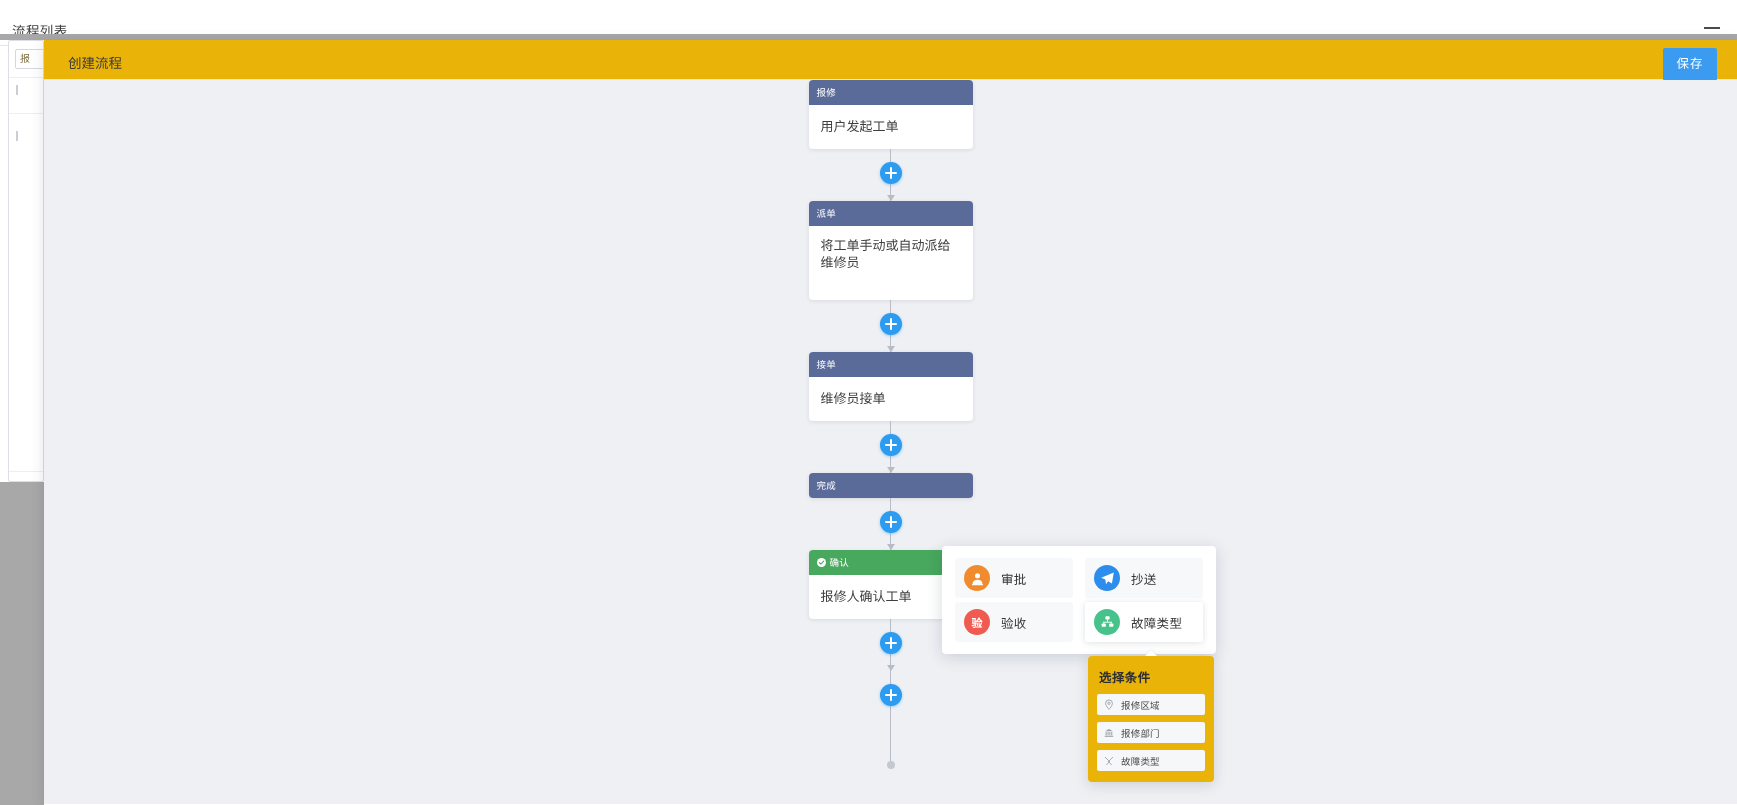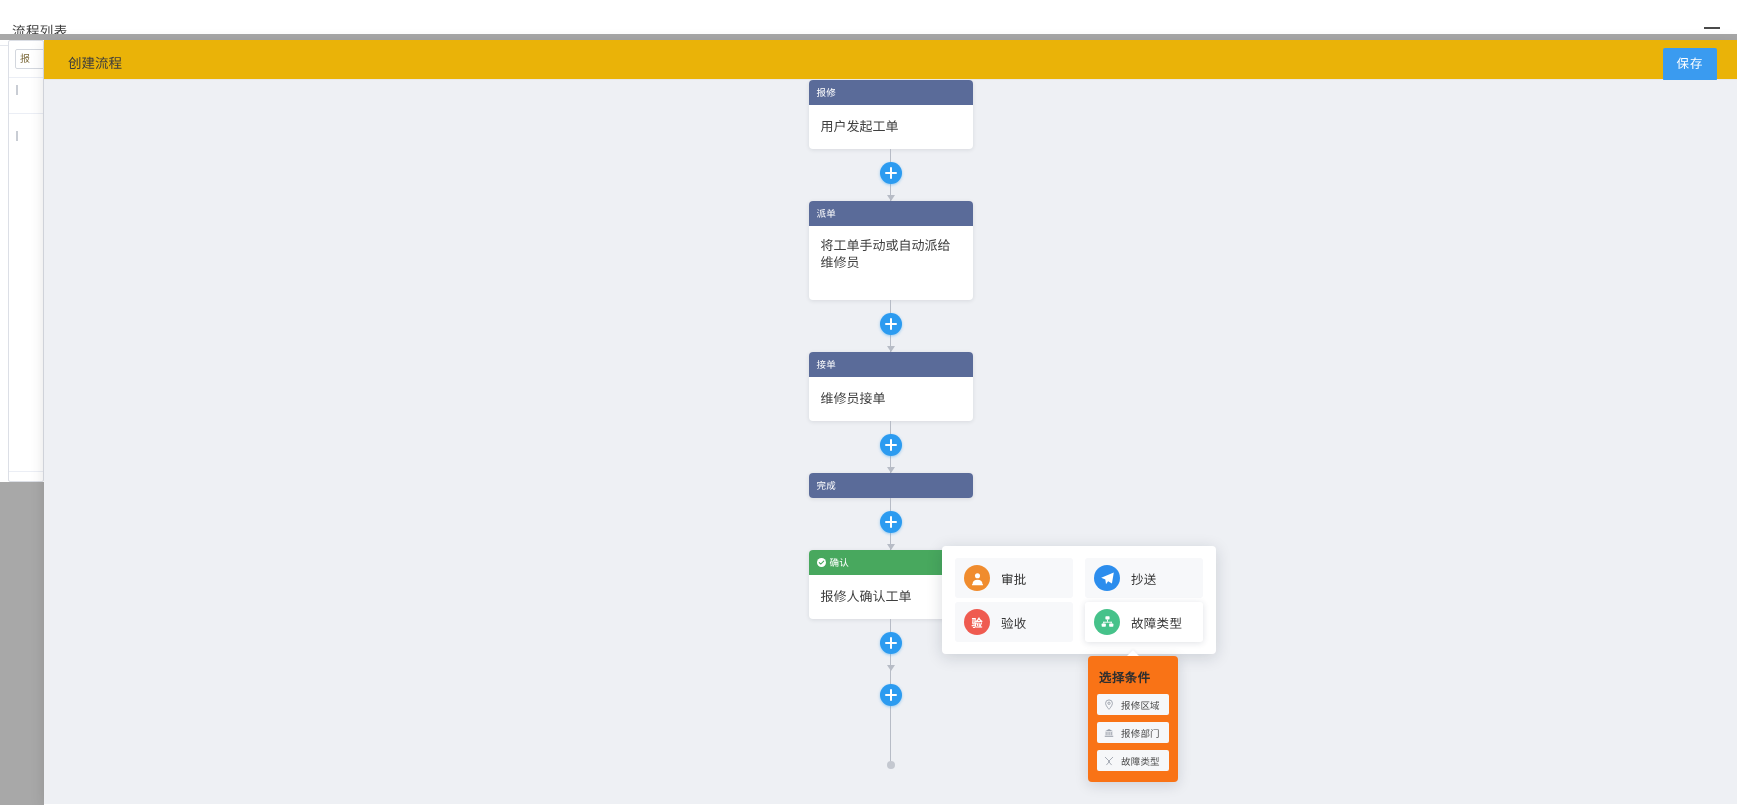--- a/index.html
+++ b/index.html
@@ -307,22 +307,22 @@
   .type-label {
     font-size: 12.5px;
     color: #353535;
     letter-spacing: .3px;
   }
 
   
   .cond-popup {
     position: absolute;
     left: 1044px; top: 576px;
-    width: 90px;
-    background: #f97316;
+    width: 126px;
+    background: #eab308;
     border-radius: 4px;
     box-shadow: 0 3px 14px rgba(20,30,50,.15);
     padding: 10px 9px 11px;
     z-index: 45;
   }
   .cond-popup .caret {
     position: absolute;
     left: 50%; top: -6px;
     margin-left: -6px;
     width: 0; height: 0;

